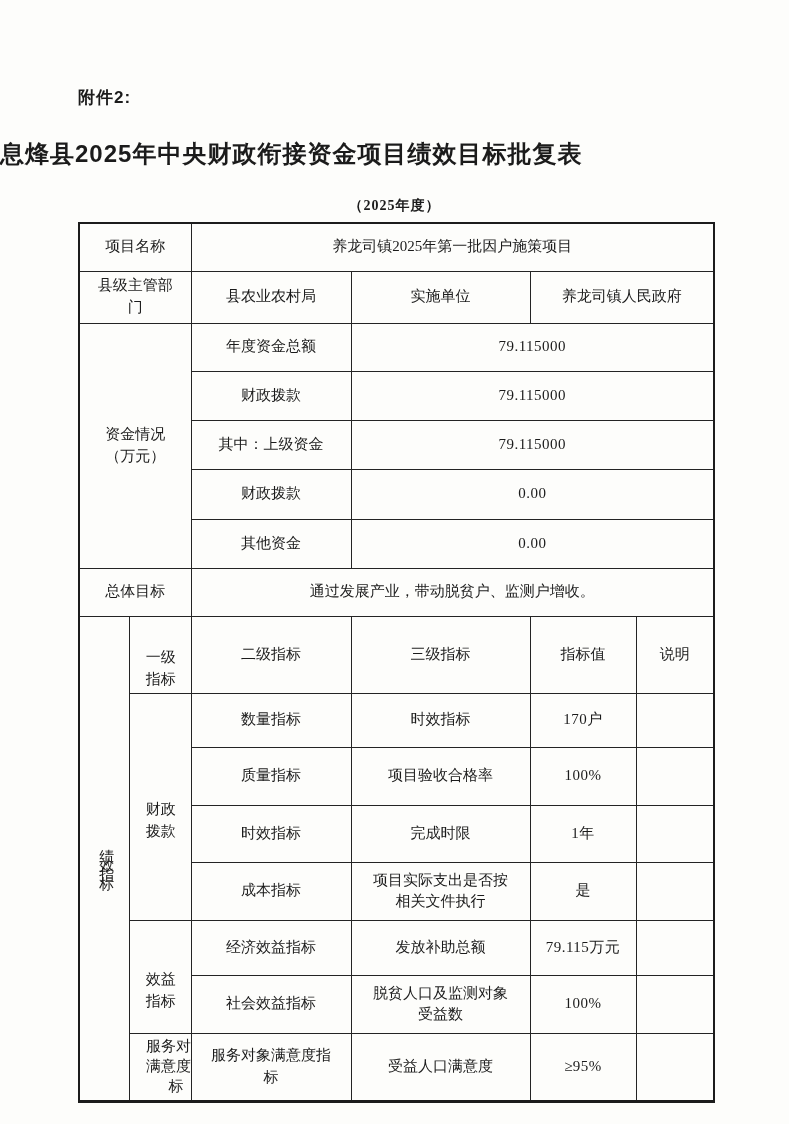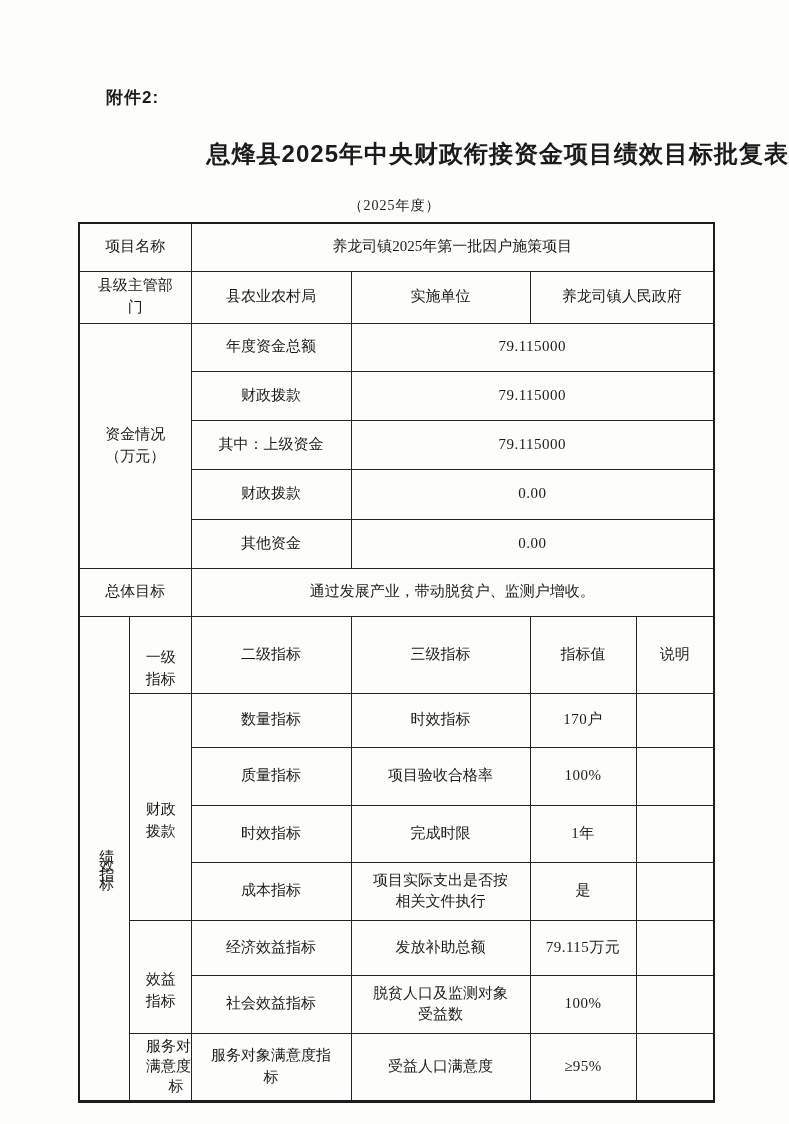--- a/index.html
+++ b/index.html
@@ -15,41 +15,41 @@
     overflow: hidden;
   }
   .attachment-label {
     position: absolute;
     left: 78px;
     top: 86px;
     font-family: "Liberation Sans", "DejaVu Sans", sans-serif;
     font-weight: bold;
     font-size: 17px;
     letter-spacing: 1px;
-    margin-left: 28px;
   }
   .doc-title {
     position: absolute;
     left: 0;
     top: 138px;
     width: 100%;
-    text-align: right;
+    text-align: left;
     font-family: "Liberation Sans", "DejaVu Sans", sans-serif;
     font-weight: bold;
     font-size: 24px;
     letter-spacing: 1px;
   }
   .year-subtitle {
     position: absolute;
     left: 0;
     top: 197px;
     width: 100%;
     text-align: center;
     font-size: 14px;
     letter-spacing: 1px;
+    font-weight: bold;
   }
   table.approval {
     position: absolute;
     left: 78px;
     top: 222px;
     width: 635px;
     border-collapse: collapse;
     table-layout: fixed;
     border: 2px solid #1c1c1c;
     border-bottom-width: 3px;

